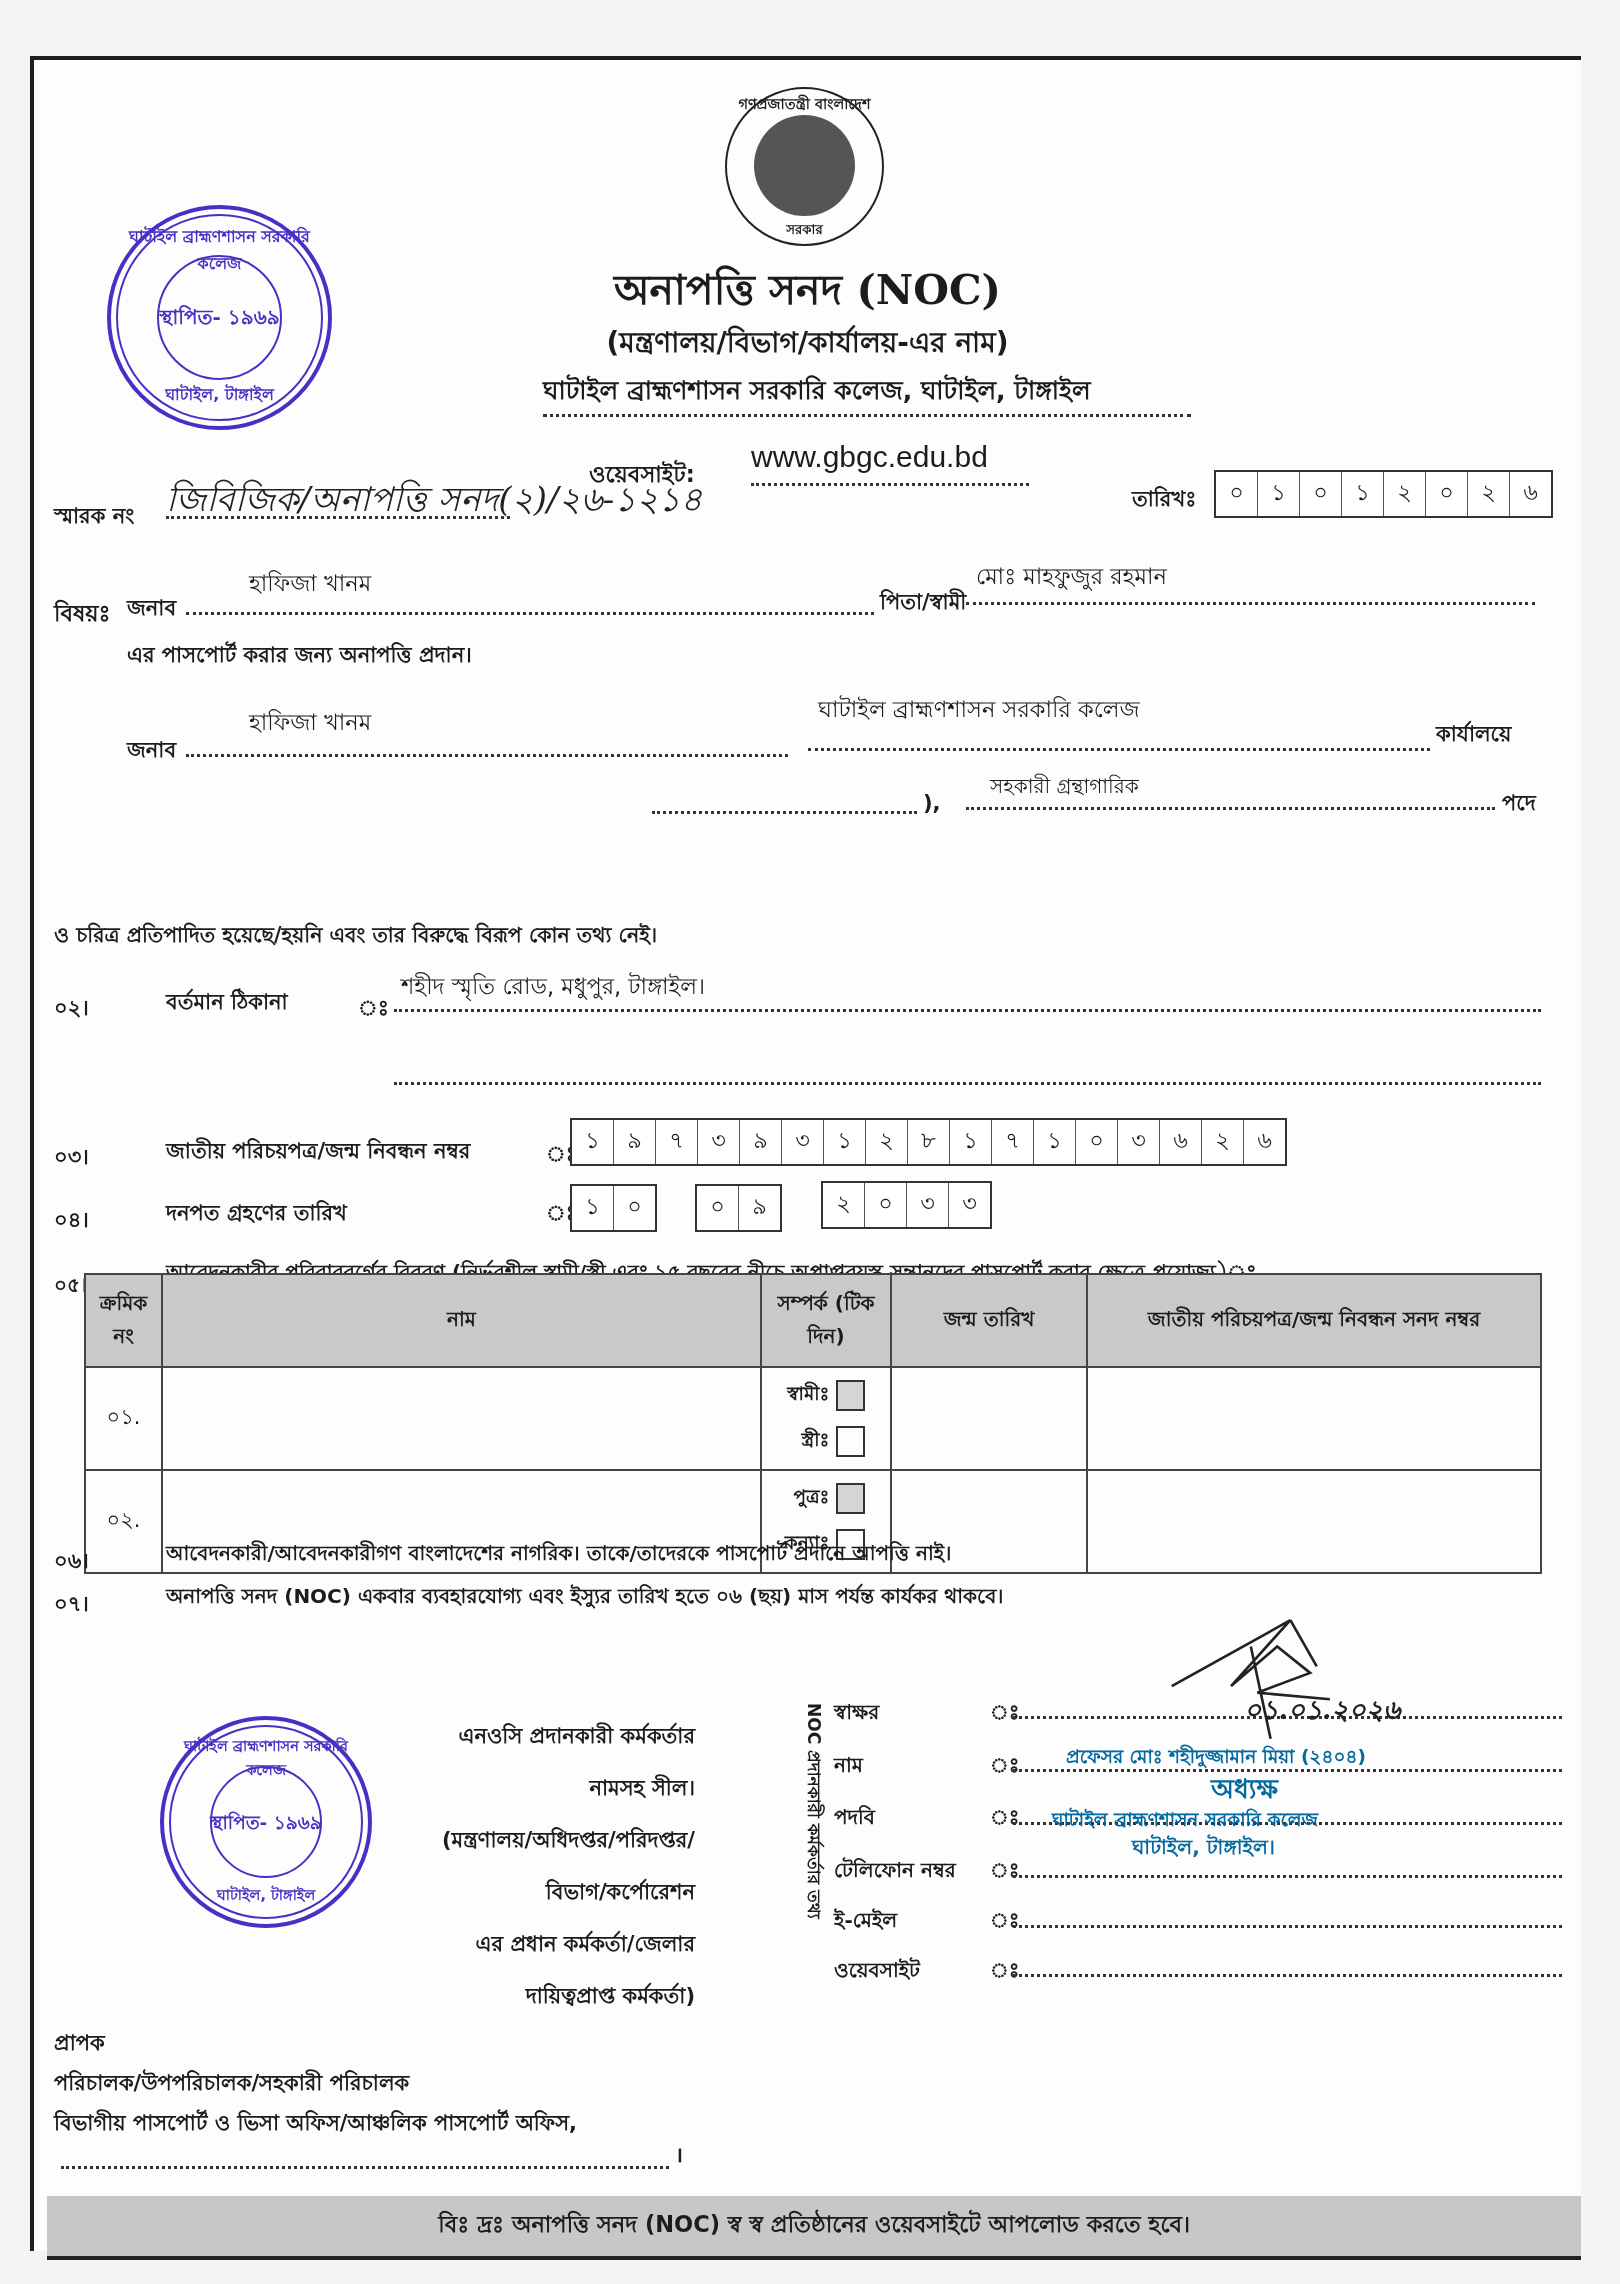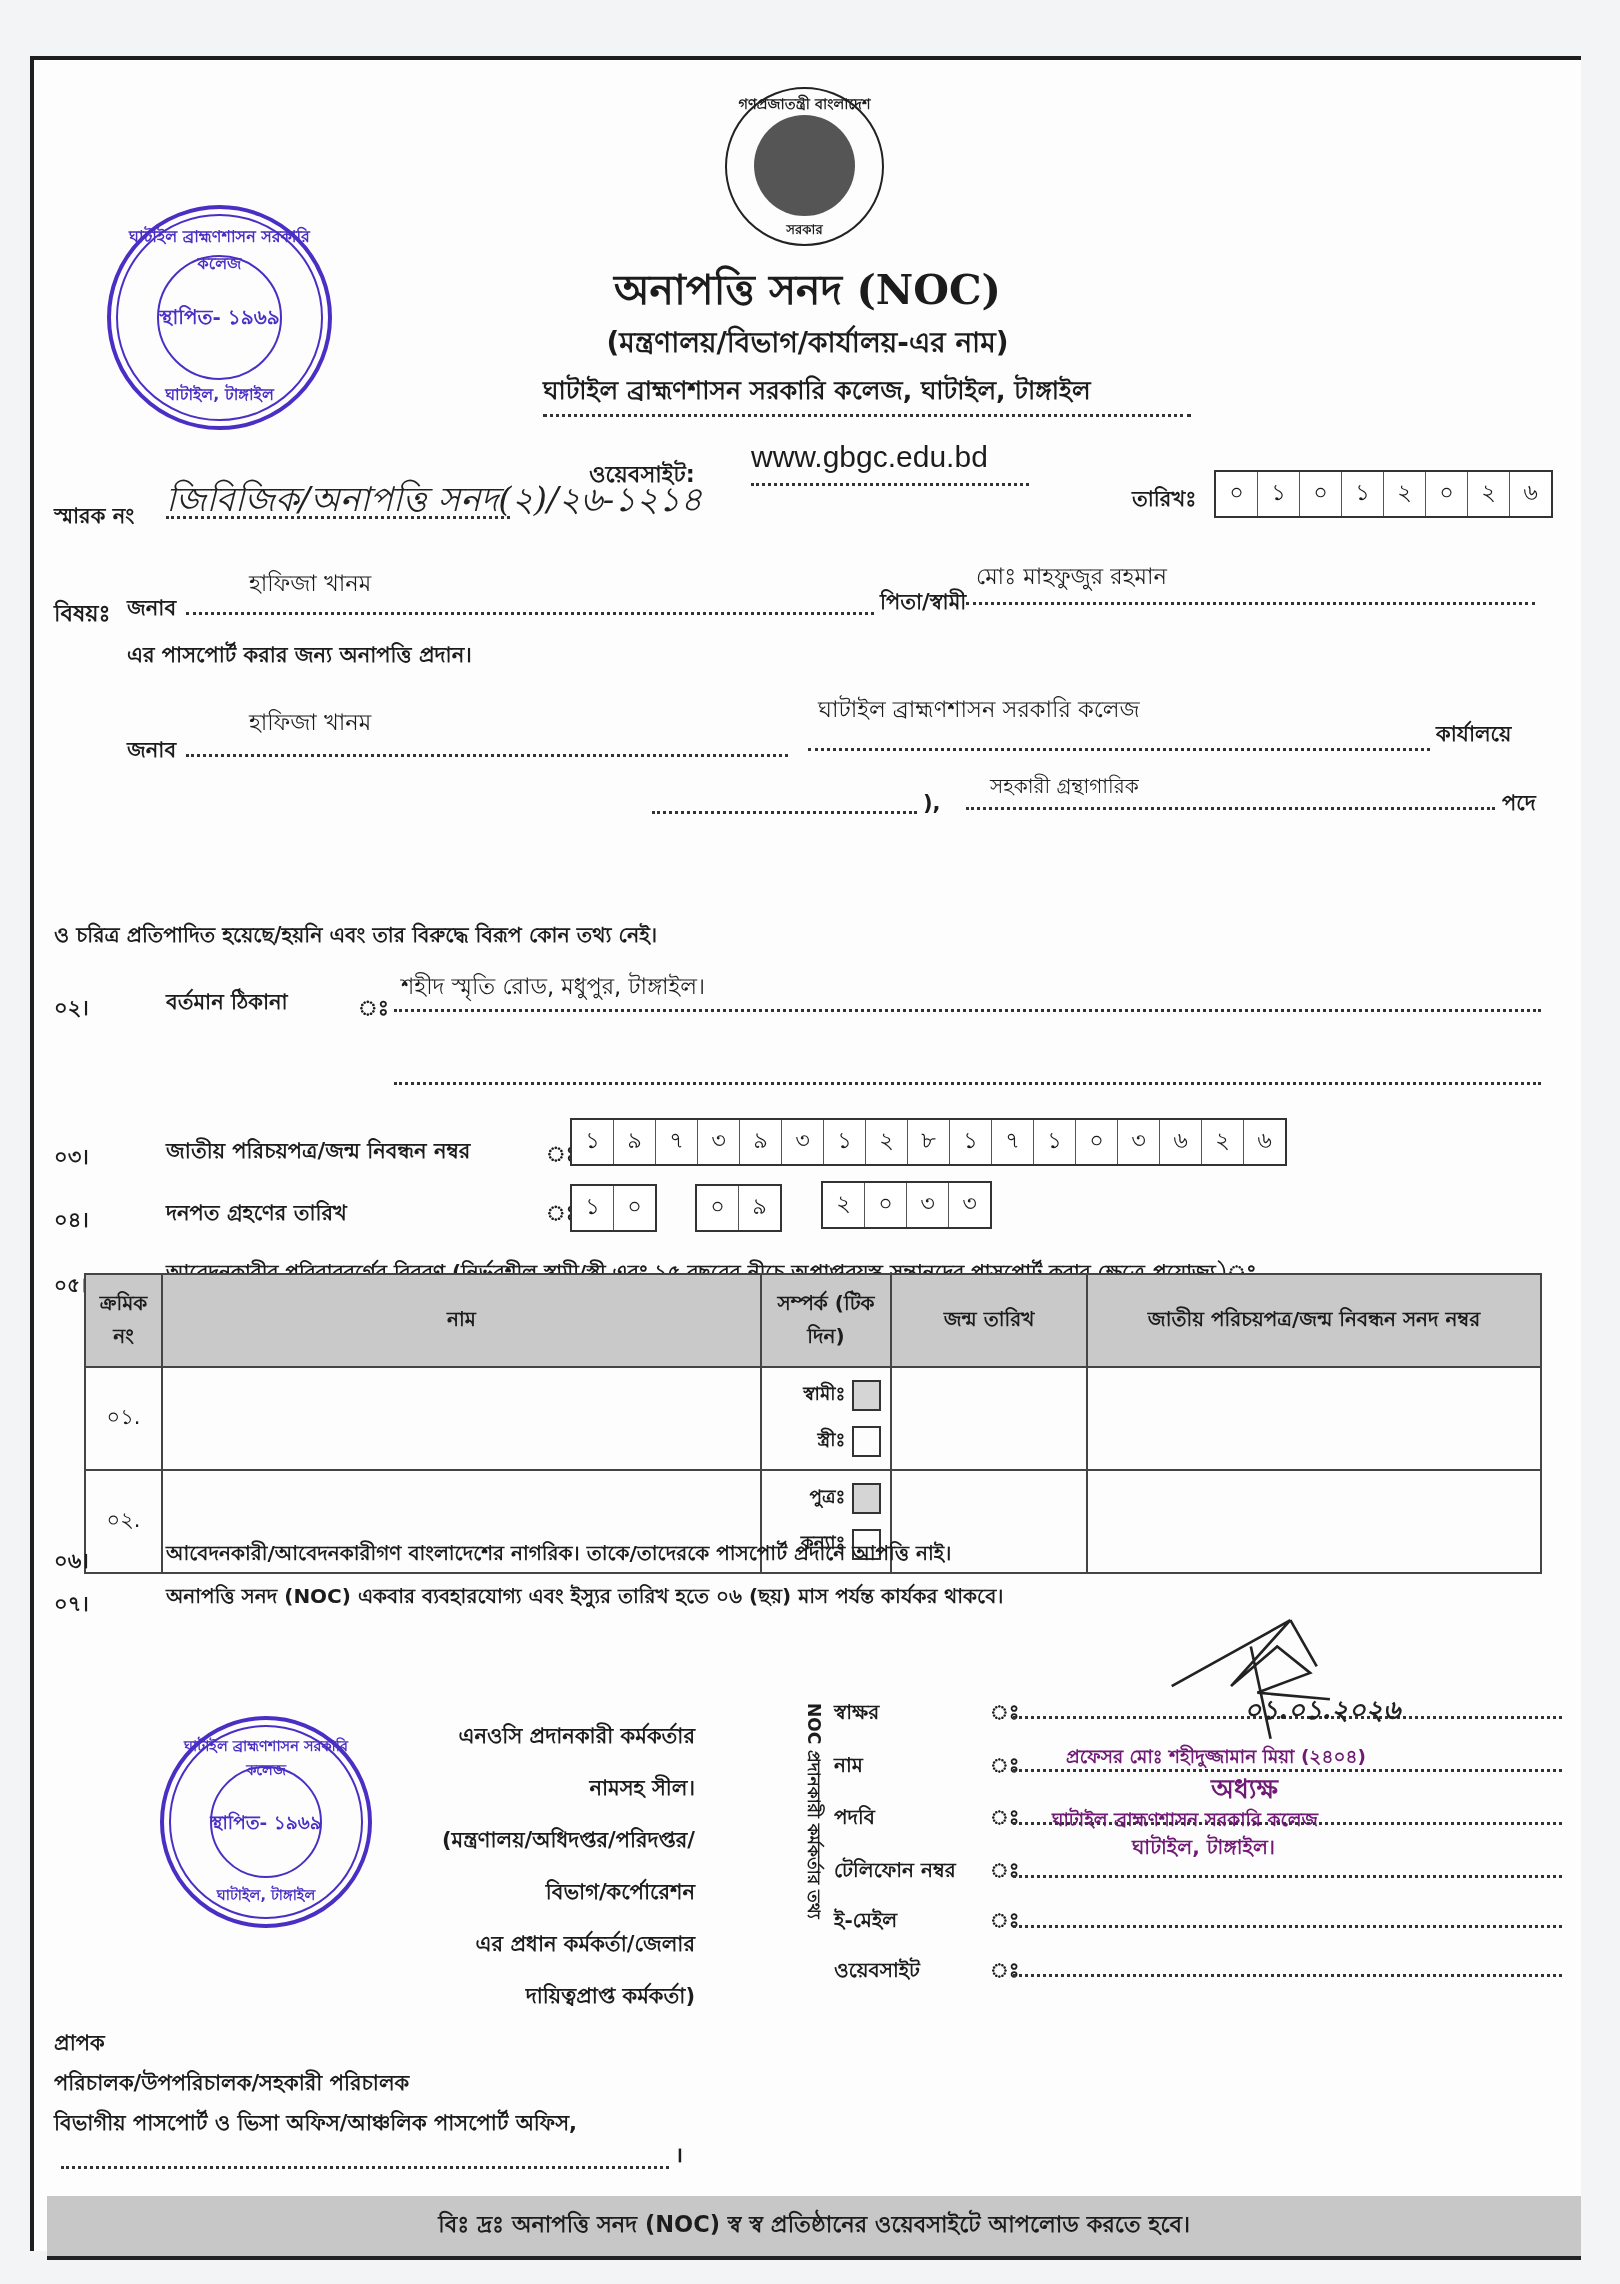--- a/index.html
+++ b/index.html
@@ -8,21 +8,21 @@
     font-family: "DejaVu Sans", sans-serif; color: #1c1c1c;
   }
   .page {
     position: absolute; left: 30px; top: 56px; width: 1551px; height: 2195px;
     background: #fdfdfd; border-left: 4px solid #1f1f1f; border-top: 4px solid #1f1f1f;
     box-sizing: border-box;
   }
   .abs { position: absolute; }
   .dots { border-bottom: 3.3px dotted #333; }
   .handw { font-family: "DejaVu Serif", serif; font-style: italic; color: #222; }
-  .purple { color: #701a75; }
+  .purple { color: #0369a1; }
 
   
   .emblem { left: 691px; top: 26.5px; width: 159px; height: 159px; border: 2.6px solid #222; border-radius: 50%; box-sizing: border-box; }
   .emblem .inner { position: absolute; left: 26.5px; top: 26.5px; width: 101px; height: 101px; border-radius: 50%; background: #555; }
   .emblem .arc-top { position:absolute; top:4px; left:0; width:100%; text-align:center; font-size:14.5px; font-weight:bold; }
   .emblem .arc-bot { position:absolute; bottom:1.3px; left:0; width:100%; text-align:center; font-size:13.2px; font-weight:bold; }
 
   
   .seal { border: 4px solid #4b2fc4; border-radius: 50%; box-sizing: border-box; color:#4b2fc4; }
   .seal .ring { position:absolute; border:2px solid #4b2fc4; border-radius:50%; }
@@ -41,21 +41,21 @@
   .digit-box { display: flex; border: 2px solid #333; }
   .digit-box span { width: 41px; height: 44px; display:flex; align-items:center; justify-content:center; font-size: 22.5px; border-right: 1.3px solid #555; background:#fff; }
   .digit-box span:last-child { border-right: none; }
 
   table.family { border-collapse: collapse; position: absolute; left: 50px; top: 1213px; width: 1458px; }
   table.family th, table.family td { border: 2px solid #444; }
   table.family th { background: #c9c9c9; font-size: 20px; font-weight: bold; height: 89px; }
   table.family td { height: 99px; font-size: 21px; }
   .chk { display:inline-block; width: 25px; height: 26.5px; border: 2px solid #333; vertical-align: middle; margin-left: 6.6px; }
   .chk.shaded { background: #d5d5d5; }
-  .rel { display:flex; align-items:center; justify-content:flex-end; padding-right: 8px; height: 46px; font-size: 18.5px; font-weight: bold; }
+  .rel { display:flex; align-items:center; justify-content:flex-end; padding-right: 24px; height: 46px; font-size: 18.5px; font-weight: bold; }
 
   .sig-left { right: 886px; text-align: right; font-size: 21px; font-weight: bold; line-height: 52px; top: 1650px; }
   .sig-vert { left: 770px; top: 1643px; width: 22.5px; height: 278px; }
   .sig-vert span { display:block; transform: rotate(90deg); transform-origin: left top; position:absolute; left: 22.5px; top: 0; white-space: nowrap; font-size: 17px; font-weight: 900; width: 278px; }
   .sig-row { left: 800px; font-size: 20px; font-weight: bold; }
   .sig-line { left: 979px; width: 549px; }
 
   .footer-band { left: 13.2px; top: 2109px; width: 1534px; height: 60px; background: #c7c7c7; border-bottom: 4px solid #222; display:flex; align-items:center; justify-content:center; font-size: 22.5px; font-weight: bold; }
 </style>
 </head>

